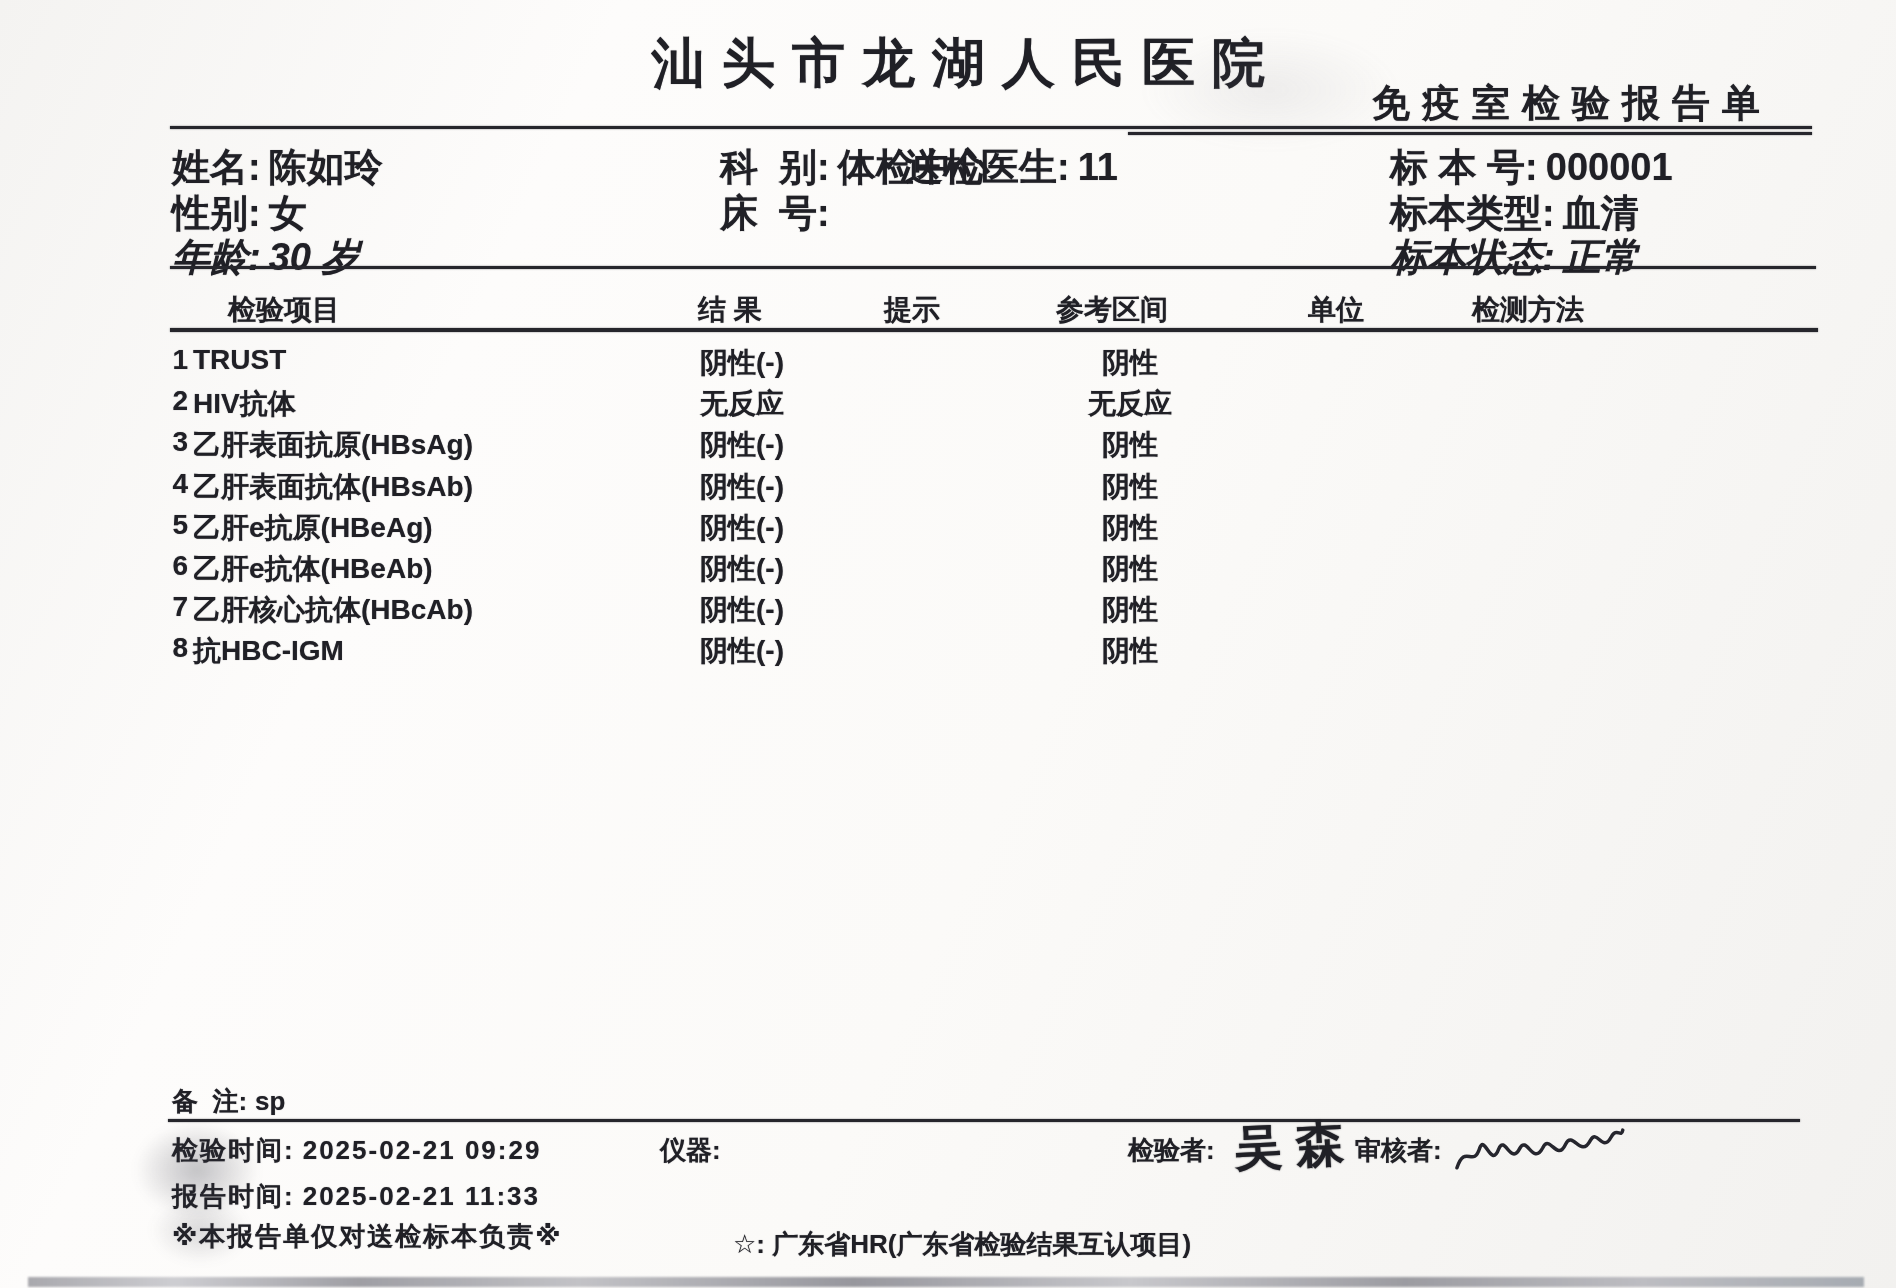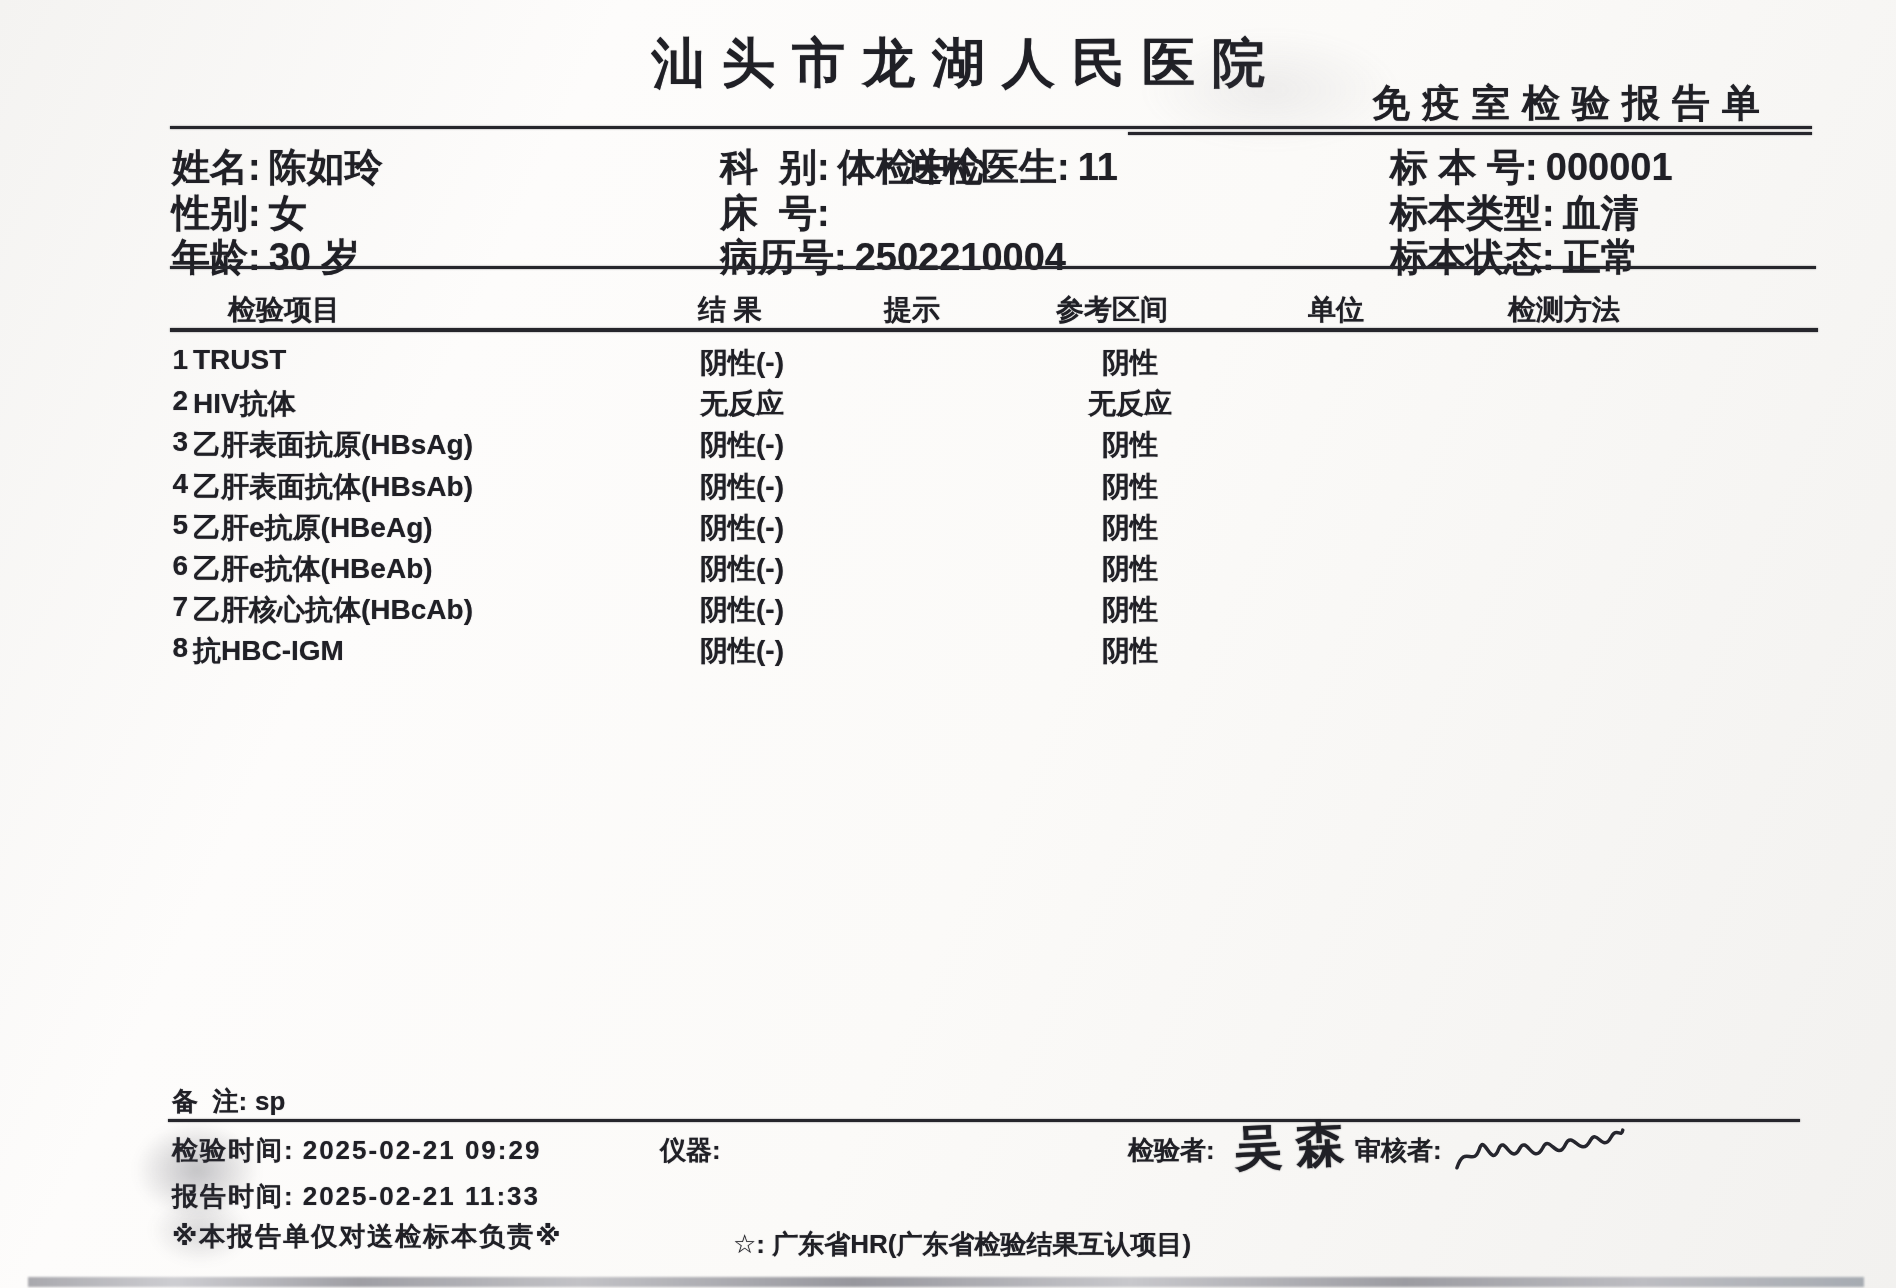--- a/index.html
+++ b/index.html
@@ -14,28 +14,28 @@
   .hline{position:absolute;background:#26262c;box-shadow:0 0 1.5px rgba(30,30,35,.75);}
 
   
   .hospital{left:652px;top:28px;font-size:53px;letter-spacing:17px;}
   .rtitle{left:1372px;top:78px;font-size:38px;letter-spacing:12px;}
   .line-top{left:170px;top:126px;width:1642px;height:3px;}
   .line-top2{left:1128px;top:132px;width:684px;height:3px;}
 
   
   .info{font-size:38px;}
-  .r1{top:142px;} .r2{top:188px;} .r3{top:232px;}
+  .r1{top:142px;} .r2{top:188px;} .r3{top:232px;font-style:italic;}
   .c-a{left:172px;} .c-b{left:720px;} .c-c{left:905px;} .c-d{left:1390px;}
   .line-info{left:170px;top:266px;width:1646px;height:3px;}
 
   
   .thead{font-size:28px;top:291px;}
   .h1{left:228px;} .h2{left:698px;} .h3{left:884px;}
-  .h4{left:1056px;} .h5{left:1308px;} .h6{left:1508px;text-align:center;}
+  .h4{left:1056px;} .h5{left:1308px;} .h6{left:1472px;text-align:center;}
   .line-thead{left:170px;top:328px;width:1648px;height:4px;}
 
   
   .trow{position:absolute;left:0;width:100%;height:40px;font-size:28px;}
   .trow span{position:absolute;white-space:pre;text-shadow:0 0 1px rgba(32,32,40,.5);}
   .c-no{left:162px;width:26px;text-align:right;}
   .c-item{left:193px;text-align:center;}
   .c-result{left:700px;}
   .c-hint{left:884px;}
   .c-ref{left:1040px;width:180px;text-align:center;}
@@ -81,21 +81,20 @@
   <div class="t info r1 c-a"><span>姓名:</span><span class="v">陈如玲</span></div>
   <div class="t info r1 c-b"><span>科  别:</span><span class="v">体检中心</span></div>
   <div class="t info r1 c-c"><span>送检医生:</span><span class="v">11</span></div>
   <div class="t info r1 c-d"><span>标 本 号:</span><span class="v">000001</span></div>
 
   <div class="t info r2 c-a"><span>性别:</span><span class="v">女</span></div>
   <div class="t info r2 c-b"><span>床  号:</span><span class="v"></span></div>
   <div class="t info r2 c-d"><span>标本类型:</span><span class="v">血清</span></div>
 
   <div class="t info r3 c-a"><span>年龄:</span><span class="v">30 岁</span></div>
-  <div class="t info r3 c-b"><span>病历号:</span><span class="v">2502210004</span></div>
   <div class="t info r3 c-d"><span>标本状态:</span><span class="v">正常</span></div>
 
   <div class="hline line-info"></div>
 
   <div class="t thead h1">检验项目</div>
   <div class="t thead h2">结 果</div>
   <div class="t thead h3">提示</div>
   <div class="t thead h4">参考区间</div>
   <div class="t thead h5">单位</div>
   <div class="t thead h6">检测方法</div>

